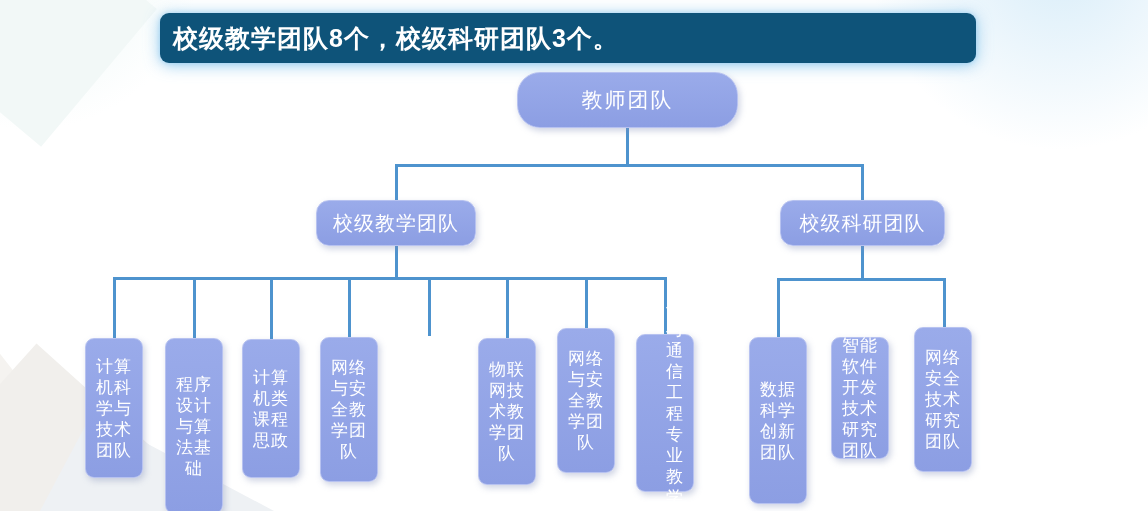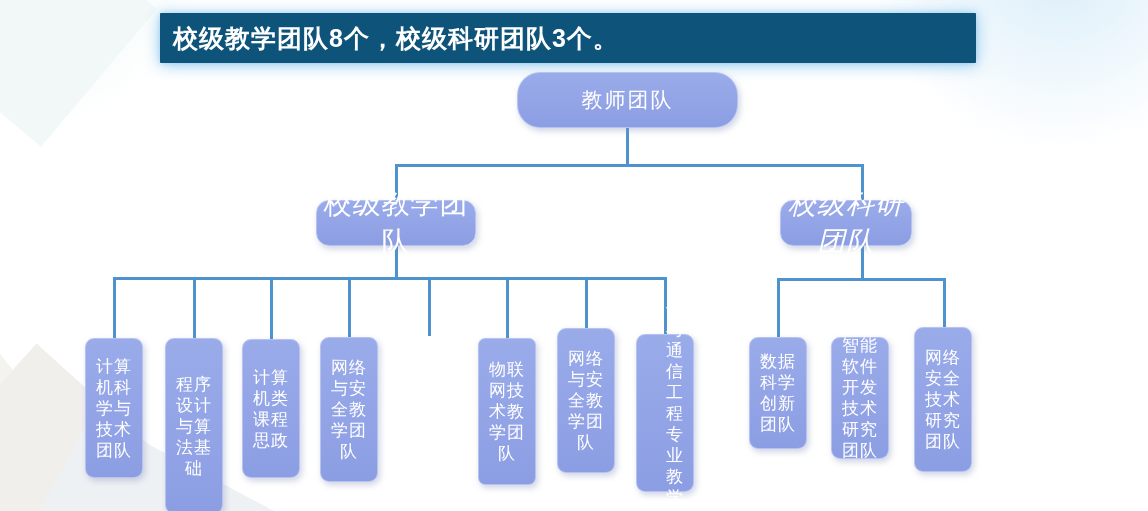--- a/index.html
+++ b/index.html
@@ -16,21 +16,21 @@
   
   .decor{position:absolute;pointer-events:none;}
   .decor.tl{left:-60px;top:-70px;width:180px;height:180px;background:#f2f8f7;transform:rotate(40deg);}
   .decor.bl1{left:-70px;bottom:-110px;width:230px;height:230px;background:#f1efec;transform:rotate(42deg);}
   .decor.bl2{left:30px;bottom:-150px;width:210px;height:210px;background:#eef1f4;transform:rotate(28deg);}
   .decor.bl3{left:-120px;bottom:-60px;width:190px;height:190px;background:#f5f3f0;transform:rotate(52deg);}
 
   
   .banner{
     position:absolute;left:160px;top:13px;width:816px;height:50px;
-    background:#0e5379;border-radius:1px;
+    background:#0e5379;border-radius:9px;
     box-shadow:0 2px 16px rgba(112,186,234,.75), 0 0 5px rgba(140,200,240,.5);
     display:flex;align-items:center;
   }
   .banner-text{
     color:#ffffff;font-size:25px;font-weight:bold;
     padding-left:13px;letter-spacing:1px;white-space:nowrap;
   }
 
   
   .line{position:absolute;background:#4e93ce;}
@@ -42,23 +42,23 @@
     position:absolute;
     background:linear-gradient(180deg,#9aabea 0%,#8c9ee3 100%);
     border:1px solid #b7c2f0;
     color:#ffffff;
     display:flex;align-items:center;justify-content:center;
     box-sizing:border-box;
     box-shadow:2px 3px 6px rgba(130,142,185,.38);
     text-align:center;
   }
   .root{left:517px;top:72px;width:221px;height:56px;border-radius:23px;font-size:21px;letter-spacing:2px;}
-  .l2{top:200px;height:46px;border-radius:13px;font-size:28px;letter-spacing:1px;}
+  .l2{top:200px;height:46px;border-radius:13px;font-size:20px;letter-spacing:1px;}
   .l2.left{left:316px;width:160px;}
-  .l2.right{left:780px;width:132px;font-style:italic;}
+  .l2.right{left:780px;width:165px;}
   .child{
     width:58px;border-radius:9px;
     font-size:17px;line-height:21px;
     padding:0 8px;
     word-break:break-all;
     letter-spacing:1px;
   }
 </style>
 </head>
 <body>
@@ -96,21 +96,21 @@
   <div class="line v" style="left:943px;top:278px;height:59px;"></div>
 
   <div class="node root">教师团队</div>
   <div class="node l2 left">校级教学团队</div>
   <div class="node l2 right">校级科研团队</div>
 
   <div class="node child" style="left:85px;top:338px;height:140px;">计算机科学与技术团队</div>
   <div class="node child" style="left:165px;top:338px;height:176px;">程序设计与算法基础</div>
   <div class="node child" style="left:242px;top:339px;height:139px;">计算机类课程思政</div>
   <div class="node child" style="left:320px;top:337px;height:145px;">网络与安全教学团队</div>
-  <div class="node child" style="left:478px;top:338px;height:147px;border-radius:7px;">物联网技术教学团队</div>
+  <div class="node child" style="left:478px;top:338px;height:147px;">物联网技术教学团队</div>
   <div class="node child" style="left:557px;top:328px;height:145px;">网络与安全教学团队</div>
   <div class="node child" style="left:636px;top:334px;height:158px;padding-left:28px;">电子与通信工程专业教学团队</div>
 
-  <div class="node child" style="left:749px;top:337px;height:112px;">数据科学创新团队</div>
+  <div class="node child" style="left:749px;top:337px;height:167px;">数据科学创新团队</div>
   <div class="node child" style="left:831px;top:337px;height:122px;">智能软件开发技术研究团队</div>
   <div class="node child" style="left:914px;top:327px;height:145px;">网络安全技术研究团队</div>
 
 </div>
 
 </body></html>

